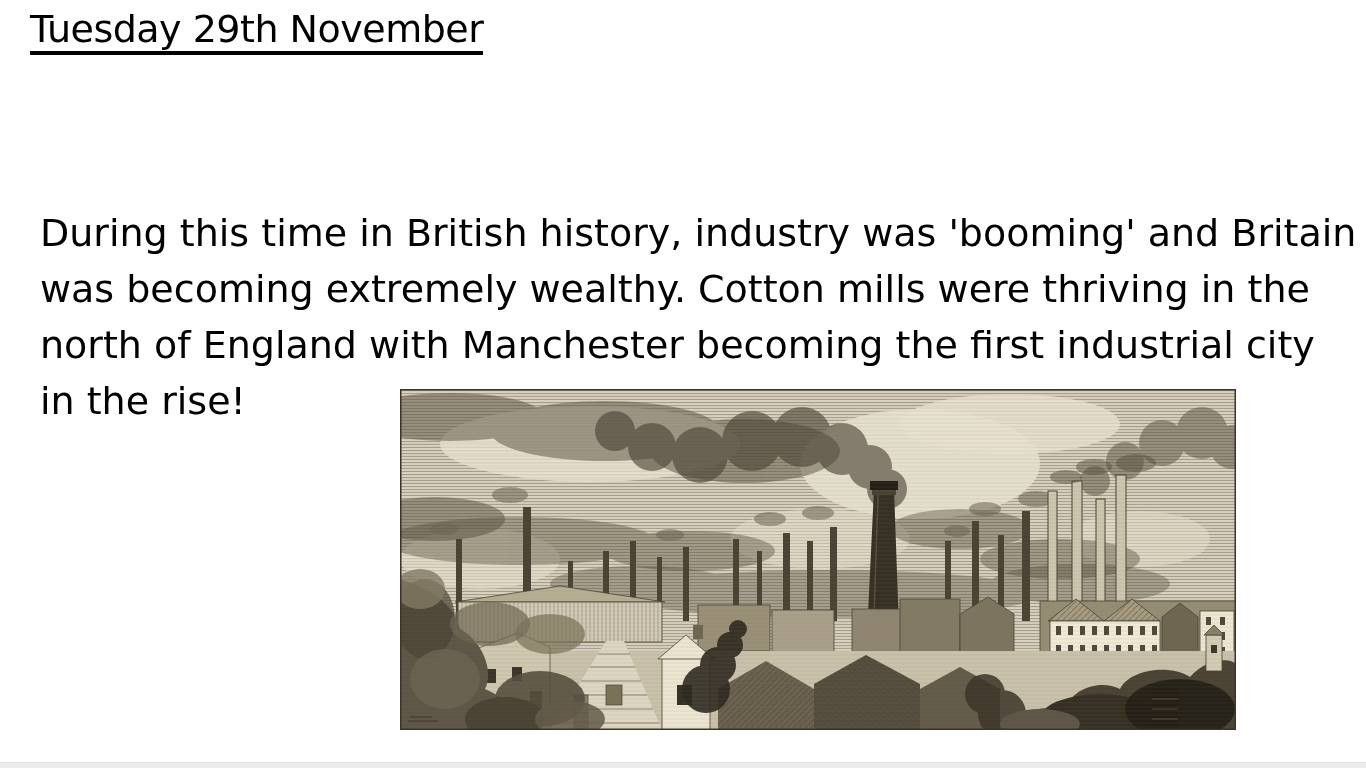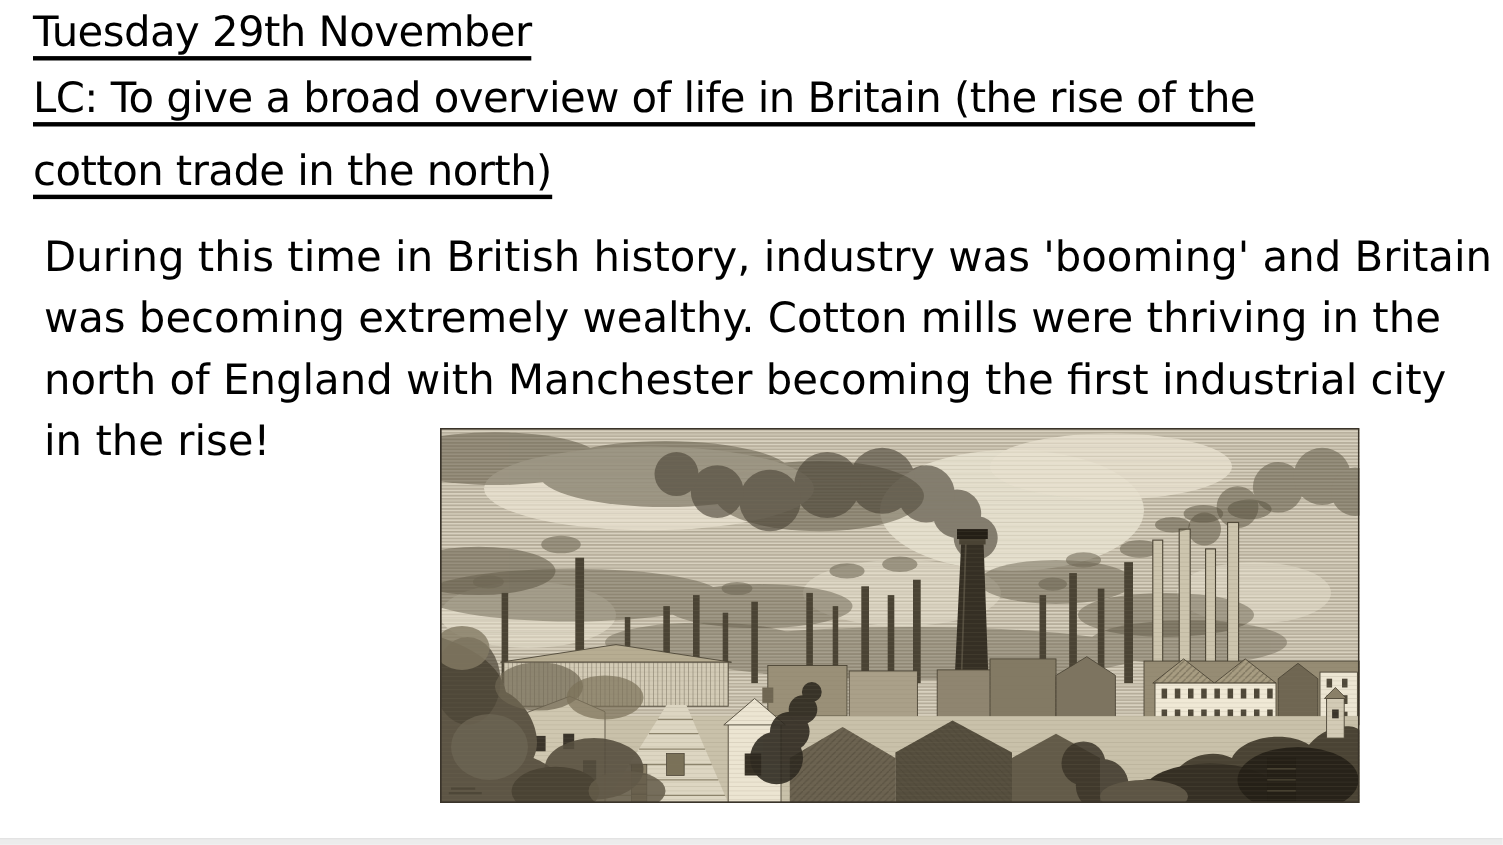--- a/index.html
+++ b/index.html
@@ -41,26 +41,20 @@
     background:#ececec;border-top:1px solid #e0e0e0;box-sizing:border-box;
   }
 </style>
 </head>
 <body>
 
 <div class="slide">
 
   <div id="h1" class="heading-line">
     <span class="u">Tuesday 29th November</span>
-  </div>
-  <div id="h2" class="heading-line">
-    <span class="u">LC: To give a broad overview of life in Britain (the rise of the</span>
-  </div>
-  <div id="h3" class="heading-line">
-    <span class="u">cotton trade in the north)</span>
   </div>
 
   <div id="b1" class="body-line">During this time in British history, industry was 'booming' and Britain</div>
   <div id="b2" class="body-line">was becoming extremely wealthy. Cotton mills were thriving in the</div>
   <div id="b3" class="body-line">north of England with Manchester becoming the first industrial city</div>
   <div id="b4" class="body-line">in the rise!</div>
 
   <div class="engraving" role="img" aria-label="Black-and-white engraving of a 19th-century industrial city skyline (Manchester) with many smoking factory chimneys, one tall central chimney, white mill buildings with rows of windows, rooftops, trees and a street in the foreground">
     <svg viewBox="0 0 836 341" xmlns="http://www.w3.org/2000/svg">
       <defs>

